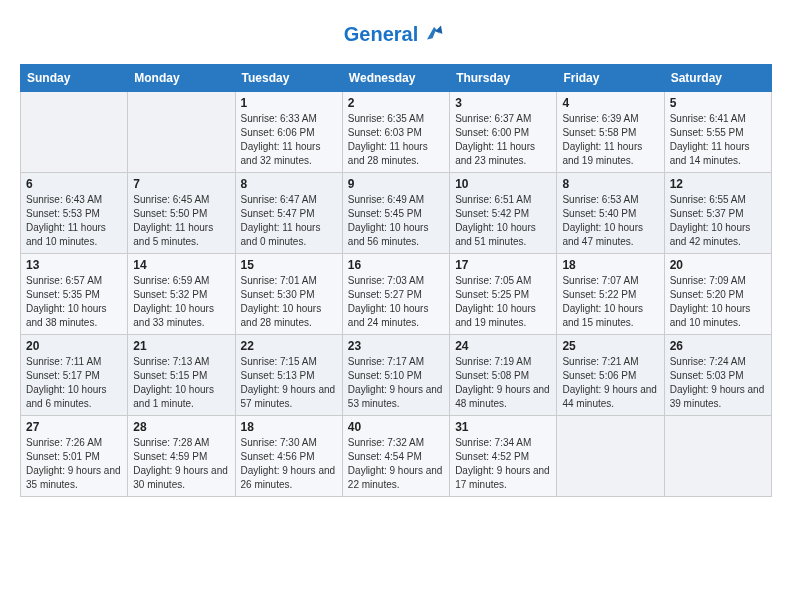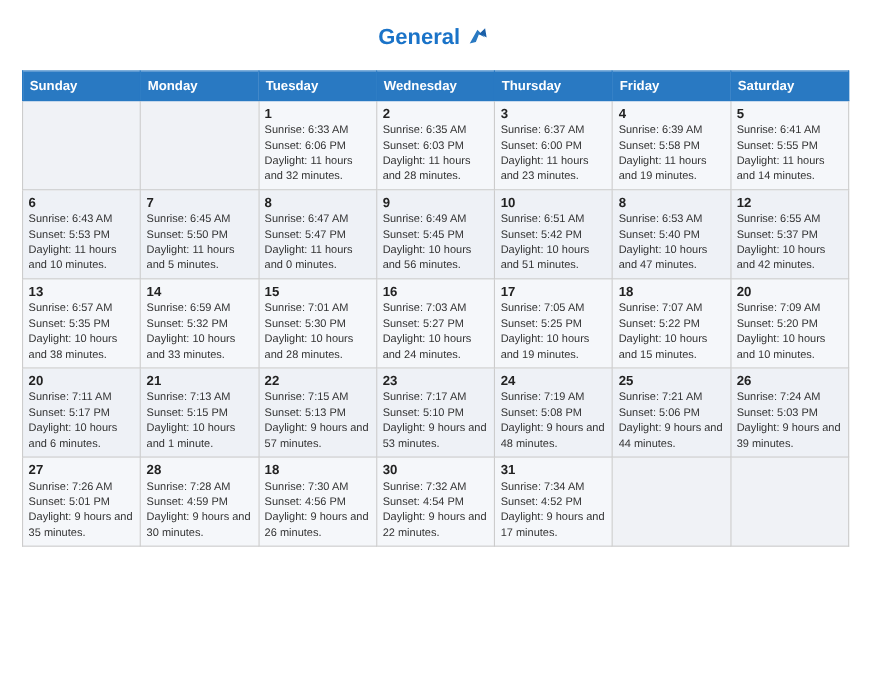--- a/index.html
+++ b/index.html
@@ -306,21 +306,21 @@
           Sunrise: 7:28 AM<br>Sunset: 4:59 PM<br>Daylight: 9 hours and 30 minutes.
         </div>
         </td>
         <td>
           <span class="day-number">18</span>
         <div class="day-info">
           Sunrise: 7:30 AM<br>Sunset: 4:56 PM<br>Daylight: 9 hours and 26 minutes.
         </div>
         </td>
         <td>
-          <span class="day-number">30</span>
+          <span class="day-number">40</span>
         <div class="day-info">
           Sunrise: 7:32 AM<br>Sunset: 4:54 PM<br>Daylight: 9 hours and 22 minutes.
         </div>
         </td>
         <td>
           <span class="day-number">31</span>
         <div class="day-info">
           Sunrise: 7:34 AM<br>Sunset: 4:52 PM<br>Daylight: 9 hours and 17 minutes.
         </div>
         </td>

